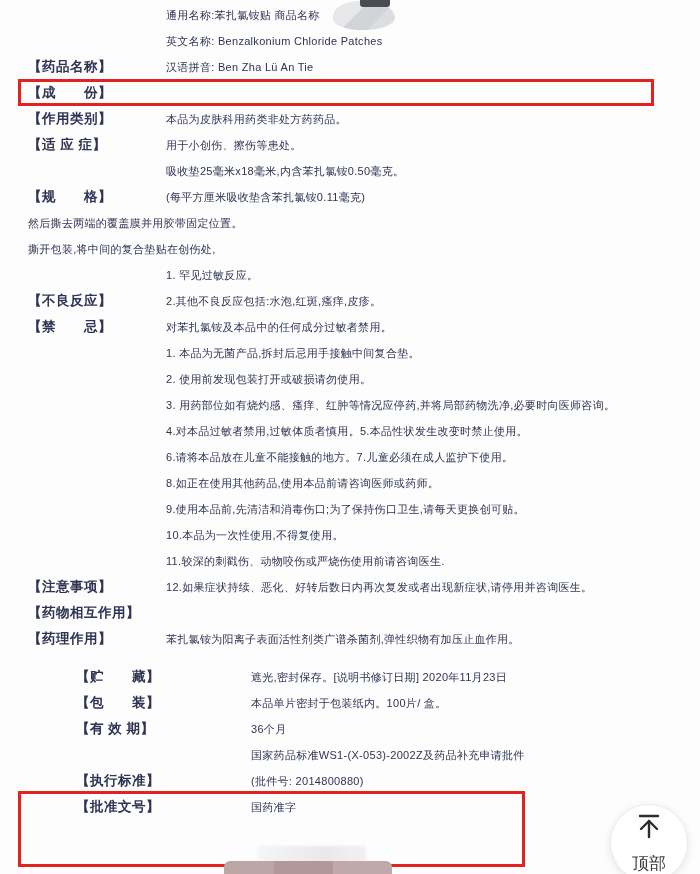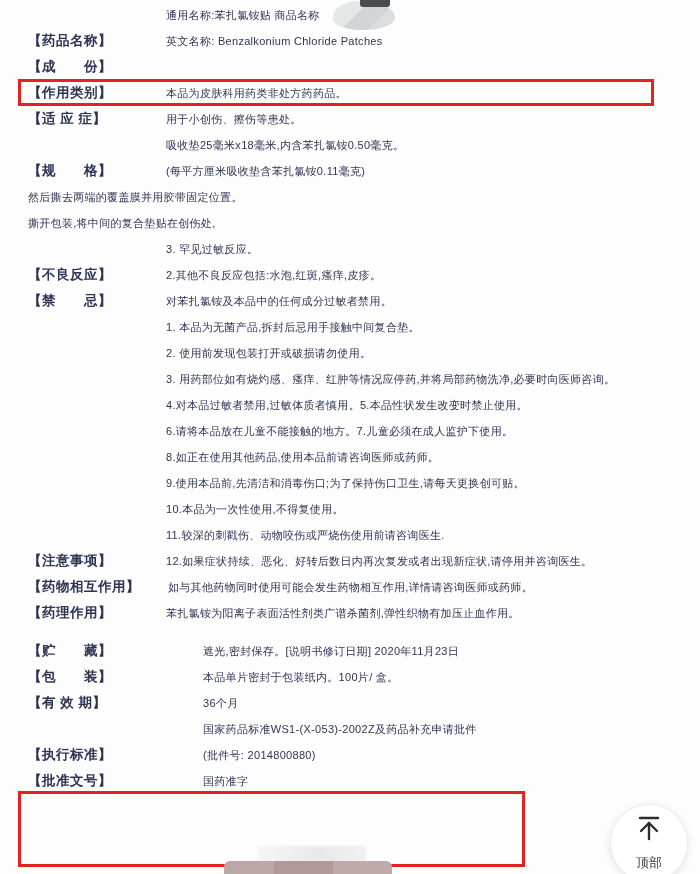--- a/index.html
+++ b/index.html
@@ -12,21 +12,21 @@
   }
   .doc { position:absolute; inset:0; padding:2px 0 0 28px; }
   .row { display:flex; align-items:flex-end;gap:28px; }
   .row .label {
     min-width:110px; flex:0 0 auto;
     font-weight:bold; font-size:13.5px; line-height:26px;
     white-space:nowrap; letter-spacing:0.5px;
   }
   .row .content { flex:1 1 auto; min-width:0; }
   .line { font-size:11px; line-height:26px; white-space:nowrap; letter-spacing:0.3px; }
-  .rows-bottom .row .label { min-width:147px; }
+  .rows-bottom .row .label { min-width:147px;margin-left:48px; }
   .section-gap { height:12px; }
 
   
   .redbox { position:absolute; border:3px solid #e32320; pointer-events:none; z-index:5; }
   .redbox-ingredients { left:18px; top:79px;  width:636px; height:27px; }
   .redbox-standard    { left:18px; top:791px; width:507px; height:76px; }
 
   
   .mosaic-brand {
     position:absolute; left:333px; top:1px; width:62px; height:29px; z-index:6;
@@ -50,33 +50,34 @@
   }
 
   
   .top-btn {
     position:absolute; left:610px; top:804px; width:78px; height:78px; z-index:9;
     border-radius:50%; background:#ffffff; border:1px solid #ededee;
     box-shadow:0 2px 8px rgba(0,0,0,0.10);
     display:flex; flex-direction:column; align-items:center; justify-content:center;
     cursor:pointer; font-family:inherit;
   }
-  .top-btn .top-label { font-size:13px; color:#3c3c40; margin-top:12px; }
+  .top-btn .top-label { font-size:17px; color:#3c3c40; margin-top:12px; }
   .top-icon { display:block; line-height:0; }
 </style>
 </head>
 <body>
 
 <div class="doc">
   <div id="rows-top" class="rows">
       <div class="row">
         <div class="label">【药品名称】</div>
         <div class="content">
           <div class="line">通用名称:苯扎氯铵贴 商品名称</div>
           <div class="line">英文名称: Benzalkonium Chloride Patches</div>
+          <div class="line">汉语拼音: Ben Zha Lü An Tie</div>
         </div>
       </div>
       <div class="row">
         <div class="label">【成　　份】</div>
       </div>
       <div class="row">
         <div class="label">【作用类别】</div>
         <div class="content">
           <div class="line">本品为皮肤科用药类非处方药药品。</div>
         </div>
@@ -96,21 +97,21 @@
       </div>
       <div class="row">
         <div class="content">
           <div class="line">然后撕去两端的覆盖膜并用胶带固定位置。</div>
           <div class="line">撕开包装,将中间的复合垫贴在创伤处,</div>
         </div>
       </div>
       <div class="row">
         <div class="label">【不良反应】</div>
         <div class="content">
-          <div class="line">3. 罕见过敏反应。</div>
+          <div class="line">1. 罕见过敏反应。</div>
           <div class="line">2.其他不良反应包括:水泡,红斑,瘙痒,皮疹。</div>
         </div>
       </div>
       <div class="row">
         <div class="label">【禁　　忌】</div>
         <div class="content">
           <div class="line">对苯扎氯铵及本品中的任何成分过敏者禁用。</div>
         </div>
       </div>
       <div class="row">
@@ -123,23 +124,20 @@
           <div class="line">6.请将本品放在儿童不能接触的地方。7.儿童必须在成人监护下使用。</div>
           <div class="line">8.如正在使用其他药品,使用本品前请咨询医师或药师。</div>
           <div class="line">9.使用本品前,先清洁和消毒伤口;为了保持伤口卫生,请每天更换创可贴。</div>
           <div class="line">10.本品为一次性使用,不得复使用。</div>
           <div class="line">11.较深的刺戳伤、动物咬伤或严烧伤使用前请咨询医生.</div>
           <div class="line">12.如果症状持续、恶化、好转后数日内再次复发或者出现新症状,请停用并咨询医生。</div>
         </div>
       </div>
       <div class="row">
         <div class="label">【药物相互作用】</div>
-        <div class="content">
-          <div class="line">如与其他药物同时使用可能会发生药物相互作用,详情请咨询医师或药师。</div>
-        </div>
       </div>
       <div class="row">
         <div class="label">【药理作用】</div>
         <div class="content">
           <div class="line">苯扎氯铵为阳离子表面活性剂类广谱杀菌剂,弹性织物有加压止血作用。</div>
         </div>
       </div>
     </div>
   <div class="section-gap"></div>
   <div id="rows-bottom" class="rows rows-bottom">

